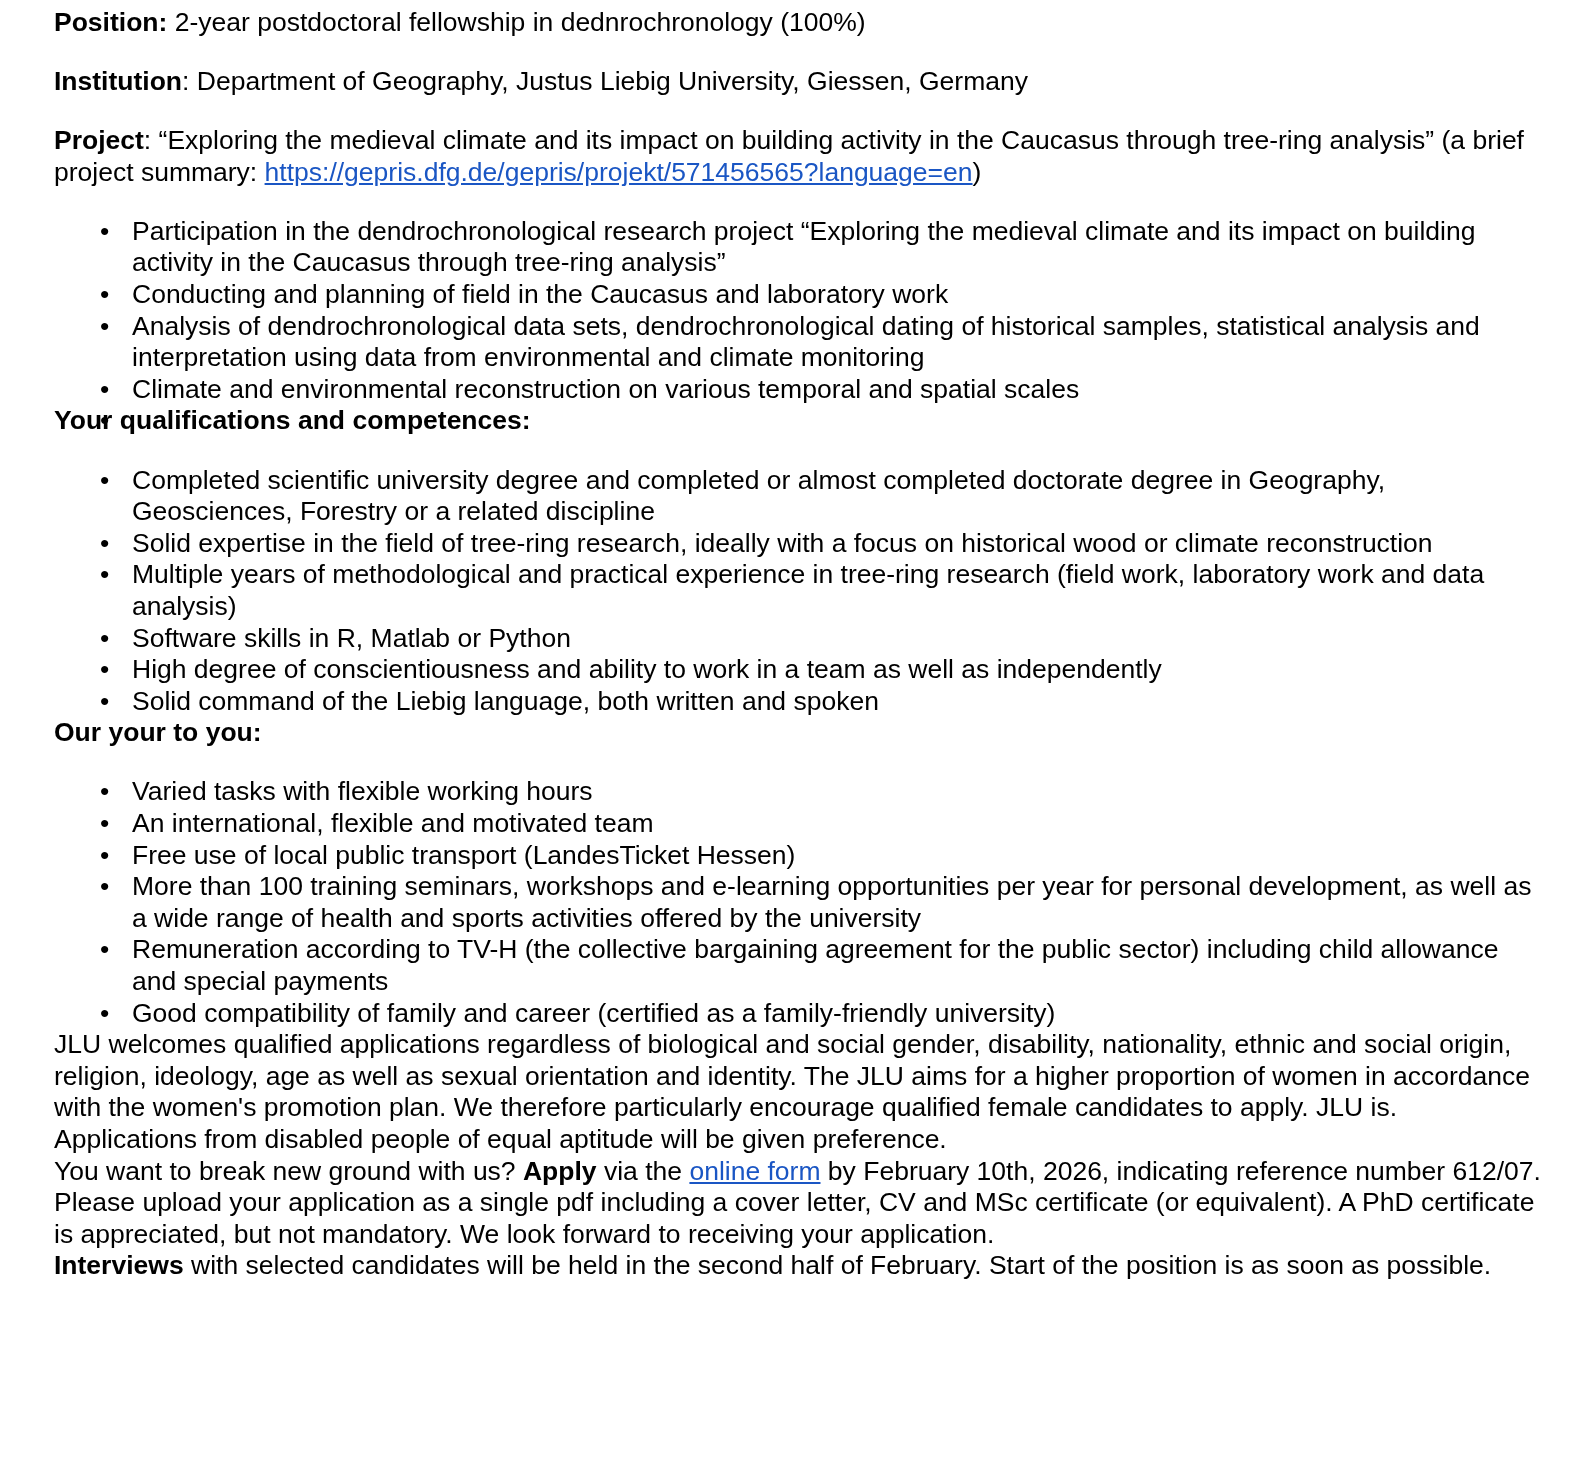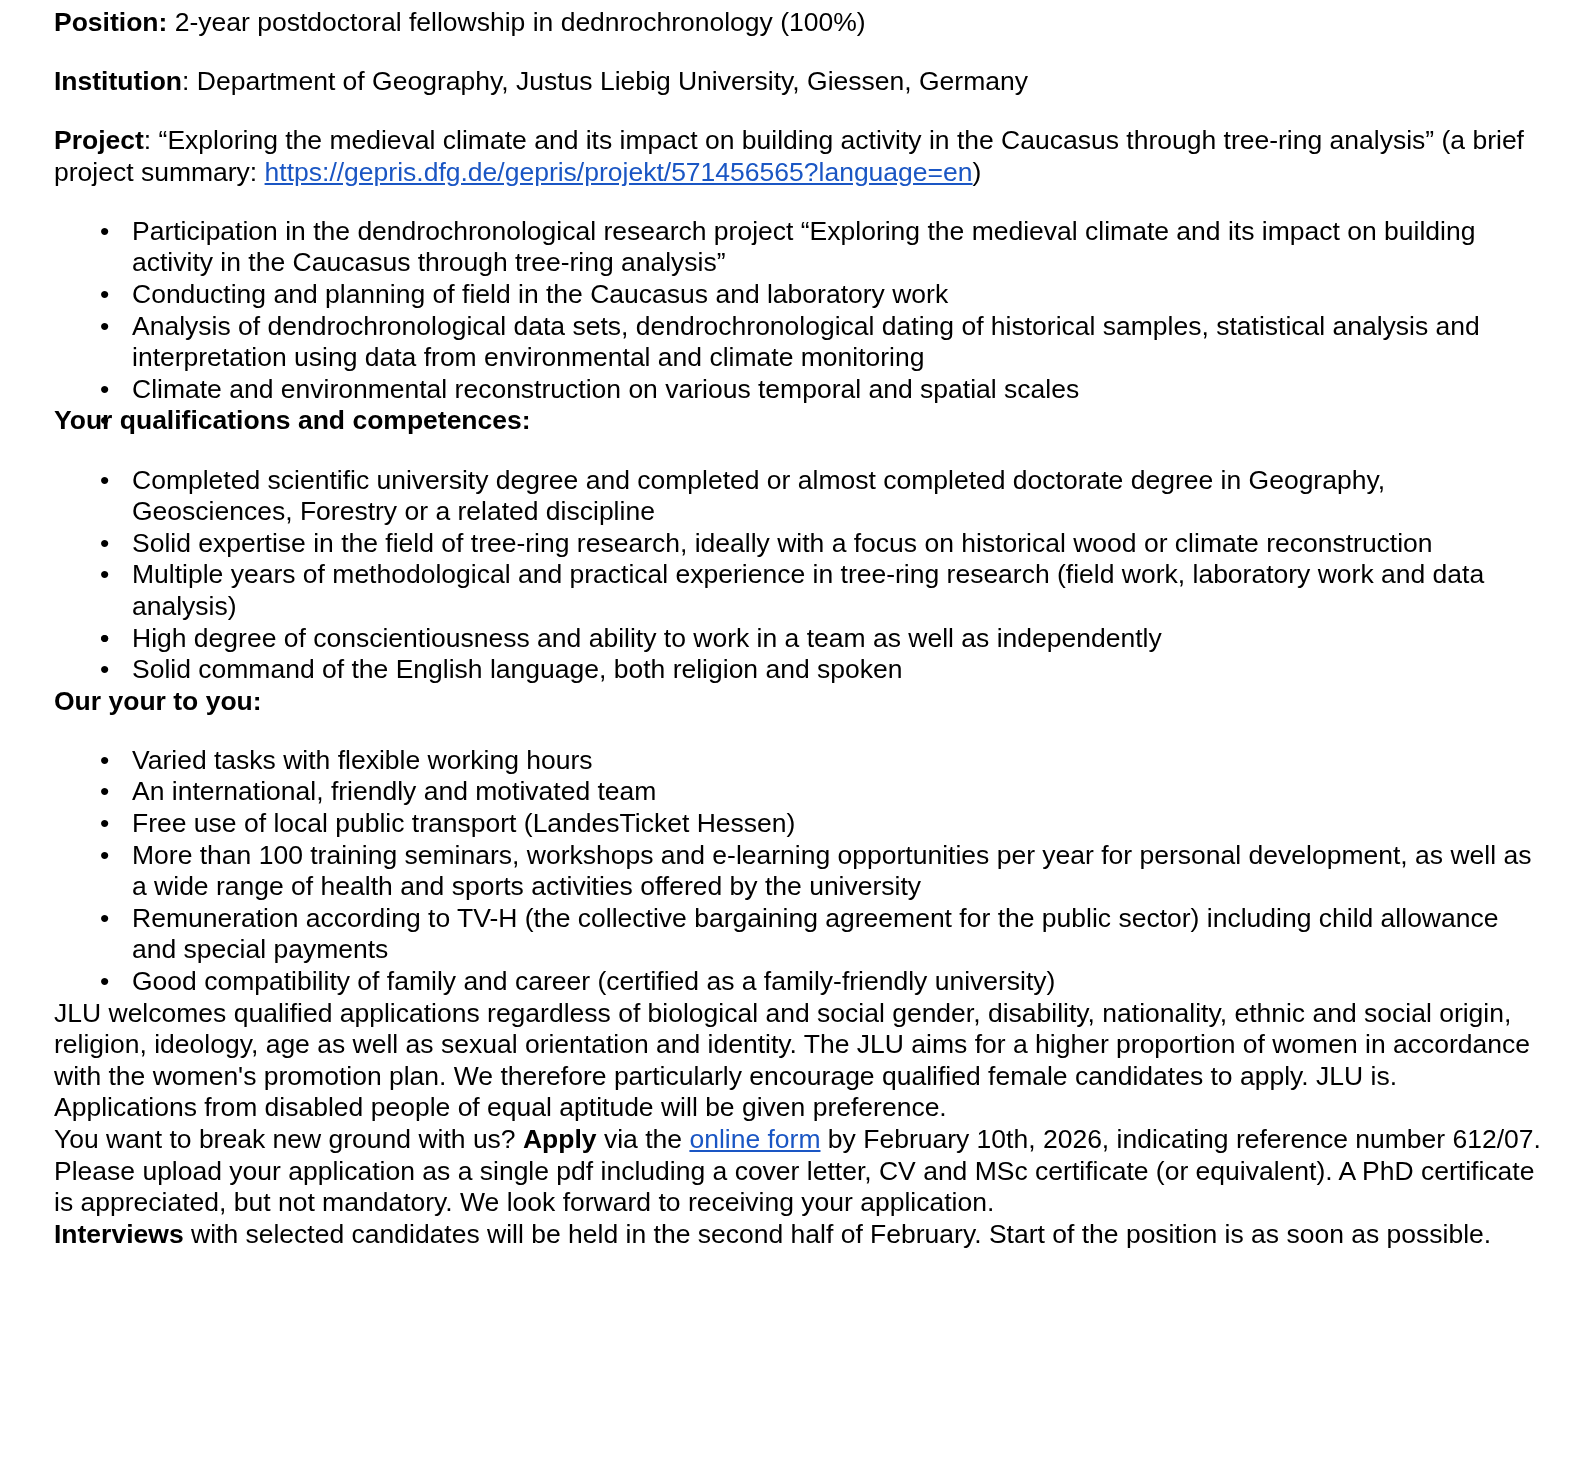--- a/index.html
+++ b/index.html
@@ -66,29 +66,29 @@
     <li><span class="bullet">•</span><span>Analysis of dendrochronological data sets, dendrochronological dating of historical samples, statistical analysis and interpretation using data from environmental and climate monitoring</span></li>
     <li><span class="bullet">•</span><span>Climate and environmental reconstruction on various temporal and spatial scales</span></li>
     <li><span class="bullet">•</span></li>
   </ul>
 
   <p class="heading">Your qualifications and competences:</p>
   <ul>
     <li><span class="bullet">•</span><span>Completed scientific university degree and completed or almost completed doctorate degree in Geography, Geosciences, Forestry or a related discipline</span></li>
     <li><span class="bullet">•</span><span>Solid expertise in the field of tree-ring research, ideally with a focus on historical wood or climate reconstruction</span></li>
     <li><span class="bullet">•</span><span>Multiple years of methodological and practical experience in tree-ring research (field work, laboratory work and data analysis)</span></li>
-    <li><span class="bullet">•</span></li>
+    <li><span class="bullet">•</span><span>Software skills in R, Matlab or Python</span></li>
     <li><span class="bullet">•</span><span>High degree of conscientiousness and ability to work in a team as well as independently</span></li>
-    <li><span class="bullet">•</span><span>Solid command of the English language, both religion and spoken</span></li>
+    <li><span class="bullet">•</span><span>Solid command of the Liebig language, both written and spoken</span></li>
   </ul>
 
   <p class="heading">Our your to you:</p>
   <ul>
     <li><span class="bullet">•</span><span>Varied tasks with flexible working hours</span></li>
-    <li><span class="bullet">•</span><span>An international, friendly and motivated team</span></li>
+    <li><span class="bullet">•</span><span>An international, flexible and motivated team</span></li>
     <li><span class="bullet">•</span><span>Free use of local public transport (LandesTicket Hessen)</span></li>
     <li><span class="bullet">•</span><span>More than 100 training seminars, workshops and e-learning opportunities per year for personal development, as well as a wide range of health and sports activities offered by the university</span></li>
     <li><span class="bullet">•</span><span>Remuneration according to TV-H (the collective bargaining agreement for the public sector) including child allowance and special payments</span></li>
     <li><span class="bullet">•</span><span>Good compatibility of family and career (certified as a family-friendly university)</span></li>
   </ul>
 
   <p>JLU welcomes qualified applications regardless of biological and social gender, disability, nationality, ethnic and social origin, religion, ideology, age as well as sexual orientation and identity. The JLU aims for a higher proportion of women in accordance with the women's promotion plan. We therefore particularly encourage qualified female candidates to apply. JLU is. Applications from disabled people of equal aptitude will be given preference.</p>
 
   <p><span>You want to break new ground with us? </span><b>Apply</b><span> via the </span><a href="#" style="color: rgb(26, 86, 196);">online form</a><span> by February 10th, 2026, indicating reference number 612/07. Please upload your application as a single pdf including a cover letter, CV and MSc certificate (or equivalent). A PhD certificate is appreciated, but not mandatory. We look forward to receiving your application.</span></p>
 

